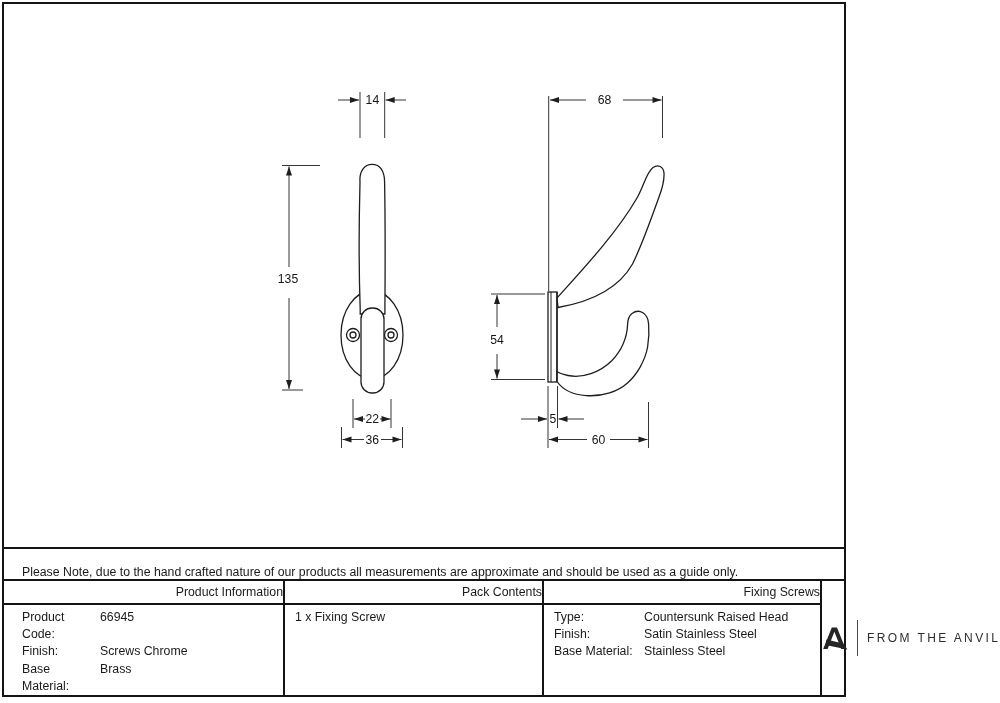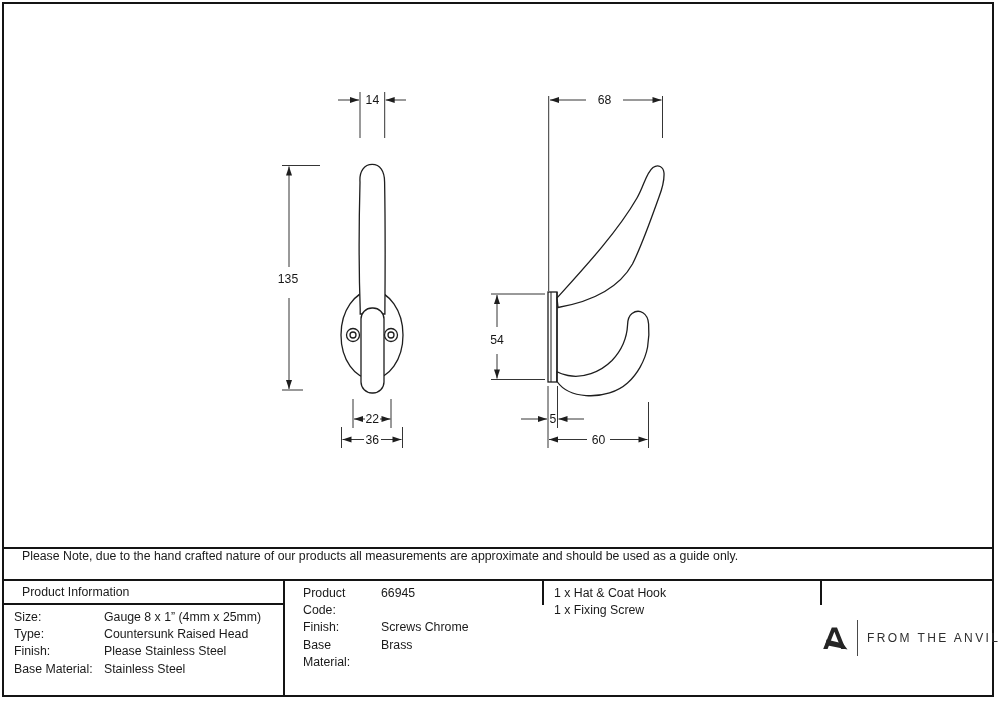--- a/index.html
+++ b/index.html
@@ -1,26 +1,26 @@
 <!DOCTYPE html>
 <html><head>
 <meta charset="utf-8">
 <style>
   html,body{margin:0;padding:0;background:#fff;}
   body{width:1000px;height:703px;position:relative;font-family:"Liberation Sans",sans-serif;color:#1a1a1a;}
-  .sheet{position:absolute;left:2px;top:2px;width:992px;height:695px;border:2px solid #141414;box-sizing:border-box;}
+  .sheet{position:absolute;left:2px;top:2px;width:844px;height:695px;border:2px solid #141414;box-sizing:border-box;}
   .draw-area{position:absolute;left:0;top:0;right:0;height:543px;overflow:hidden;}
   .draw-area svg{display:block;}
   svg text{font-family:"Liberation Sans",sans-serif;font-size:12.2px;fill:#161616;}
   .note-bar{position:absolute;left:0;right:0;top:543px;height:34px;border-top:2px solid #141414;border-bottom:2px solid #141414;
-            box-sizing:border-box;display:flex;align-items:flex-start;padding:0 18px;font-size:12.3px;}
+            box-sizing:border-box;display:flex;align-items:flex-end;padding:0 18px;font-size:12.3px;}
   .tblock{position:absolute;left:0;right:0;top:577px;bottom:0;display:grid;
           grid-template-columns:281px 259px 278px 1fr;grid-template-rows:24px 1fr;}
   .cell{box-sizing:border-box;font-size:12.3px;}
-  .hcell{border-right:2px solid #141414;border-bottom:2px solid #141414;display:flex;align-items:center;padding-left:10px;}
+  .hcell{border-right:2px solid #141414;border-bottom:2px solid #141414;display:flex;align-items:center;padding-left:10px;justify-content:flex-end;}
   .hcell.first{padding-left:18px;}
   .bcell{border-right:2px solid #141414;padding-top:4px;padding-left:10px;}
   .bcell.first{padding-left:18px;}
   .kv{display:flex;line-height:17.2px;}
   .kv .k{flex:none;}
   .w78{width:78px;} .w90{width:90px;}
   .pc-line{line-height:17.2px;}
   .logo-cell{grid-column:4;grid-row:1/3;display:flex;align-items:center;justify-content:center;gap:9px;}
   .logo-sep{width:1px;height:36px;background:#4a4a4a;}
   .logo-text{font-size:12px;letter-spacing:2.4px;color:#2e2e2e;white-space:nowrap;}
@@ -146,20 +146,26 @@
 
   <div class="note-bar">
     <span>Please Note, due to the hand crafted nature of our products all measurements are approximate and should be used as a guide only.</span>
   </div>
 
   <div class="tblock">
 
     <div class="cell hcell first">
       <span>Product Information</span>
     </div>
+    <div class="cell hcell">
+      <span>Pack Contents</span>
+    </div>
+    <div class="cell hcell">
+      <span>Fixing Screws</span>
+    </div>
 
     <div class="cell logo-cell">
       <svg width="26" height="24" viewBox="0 0 26 24">
         <path d="M9.8,1.5 L15,1.5 L23.6,23 L19.2,23 L12.4,5.8 L5.6,23 L1.2,23 Z" fill="#252525"></path>
         <path d="M4.5,13.5 L21,17.5 L25.5,23.5 L3.5,19 Z" fill="#252525"></path>
       </svg>
       <div class="logo-sep"></div>
       <span class="logo-text">FROM THE ANVIL</span>
     </div>
 
@@ -172,36 +178,31 @@
         <span class="k w78">Finish:</span>
         <span class="v">Screws Chrome</span>
       </div>
       <div class="kv">
         <span class="k w78">Base Material:</span>
         <span class="v">Brass</span>
       </div>
     </div>
 
     <div class="cell bcell">
-      <div class="pc-line">1 x Hat &amp; Coat Hook</div>
       <div class="pc-line">1 x Fixing Screw</div>
     </div>
 
     <div class="cell bcell">
-      <div class="kv">
-        <span class="k w90">Size:</span>
-        <span class="v">Gauge 8 x 1” (4mm x 25mm)</span>
-      </div>
       <div class="kv">
         <span class="k w90">Type:</span>
         <span class="v">Countersunk Raised Head</span>
       </div>
       <div class="kv">
         <span class="k w90">Finish:</span>
-        <span class="v">Please Stainless Steel</span>
+        <span class="v">Satin Stainless Steel</span>
       </div>
       <div class="kv">
         <span class="k w90">Base Material:</span>
         <span class="v">Stainless Steel</span>
       </div>
     </div>
 
   </div>
 </div>
 

